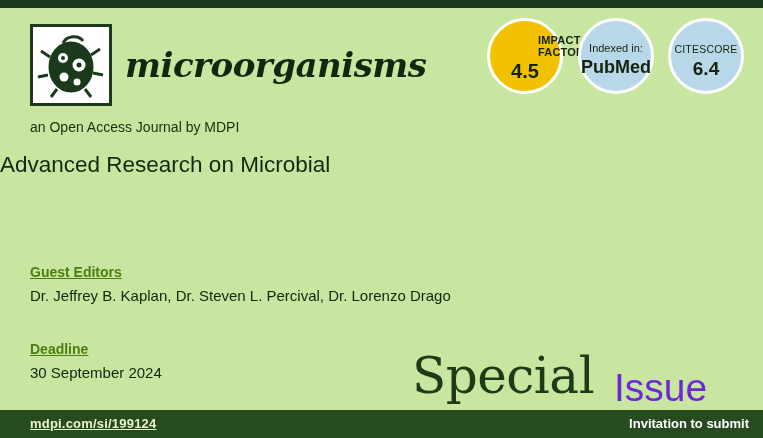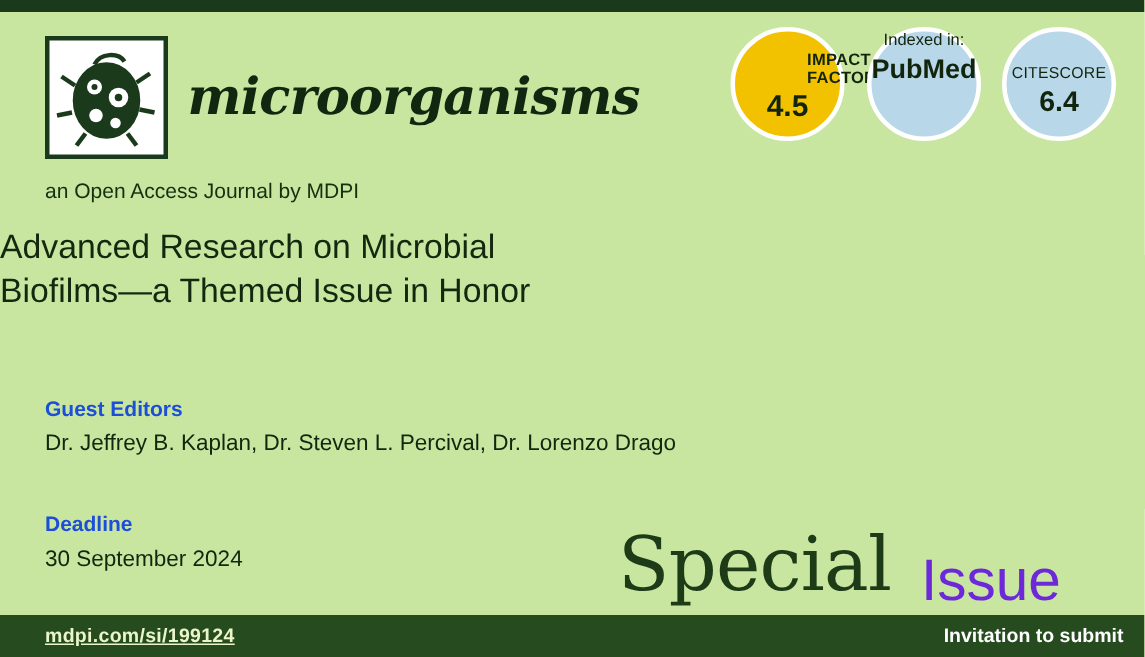--- a/index.html
+++ b/index.html
@@ -116,20 +116,21 @@
     font-weight: bold;
   }
   .badge-pm {
     left: 578px;
     top: 18px;
     width: 76px;
     height: 76px;
     background: #b8d7e8;
   }
   .badge-pm .l1 {
+    margin-top: 21px;
     font-size: 11px;
     line-height: 12px;
   }
   .badge-pm .l2 {
     margin-top: 3px;
     font-size: 18px;
     font-weight: bold;
   }
   .badge-cs {
     left: 668px;
@@ -160,21 +161,22 @@
     font-size: 22.5px;
     line-height: 29px;
     color: #14280f;
   }
 
   
   .section-label {
     position: absolute;
     font-size: 14px;
     font-weight: bold;
-    color: #1d4ed8;
+    color: #4d7c0f;
+    text-decoration: underline;
   }
   .section-text {
     position: absolute;
     font-size: 15px;
     color: #13260e;
   }
   .ge-label { left: 30px; top: 264px; }
   .ge-text  { left: 30px; top: 287px; }
   .dl-label { left: 30px; top: 341px; }
   .dl-text  { left: 30px; top: 364px; }
@@ -246,21 +248,20 @@
     <div class="l2">PubMed</div>
   </div>
 
   <div class="badge badge-cs">
     <div class="l1">CITESCORE</div>
     <div class="l2">6.4</div>
   </div>
 
   <div class="title">
     <div>Advanced Research on Microbial</div>
-    <div>Biofilms—a Themed Issue in Honor</div>
   </div>
 
   <div class="section-label ge-label">Guest Editors</div>
   <div class="section-text ge-text">Dr. Jeffrey B. Kaplan, Dr. Steven L. Percival, Dr. Lorenzo Drago</div>
 
   <div class="section-label dl-label">Deadline</div>
   <div class="section-text dl-text">30 September 2024</div>
 
   <div class="si-issue">Issue</div>
   <div class="si-special">Special</div>

